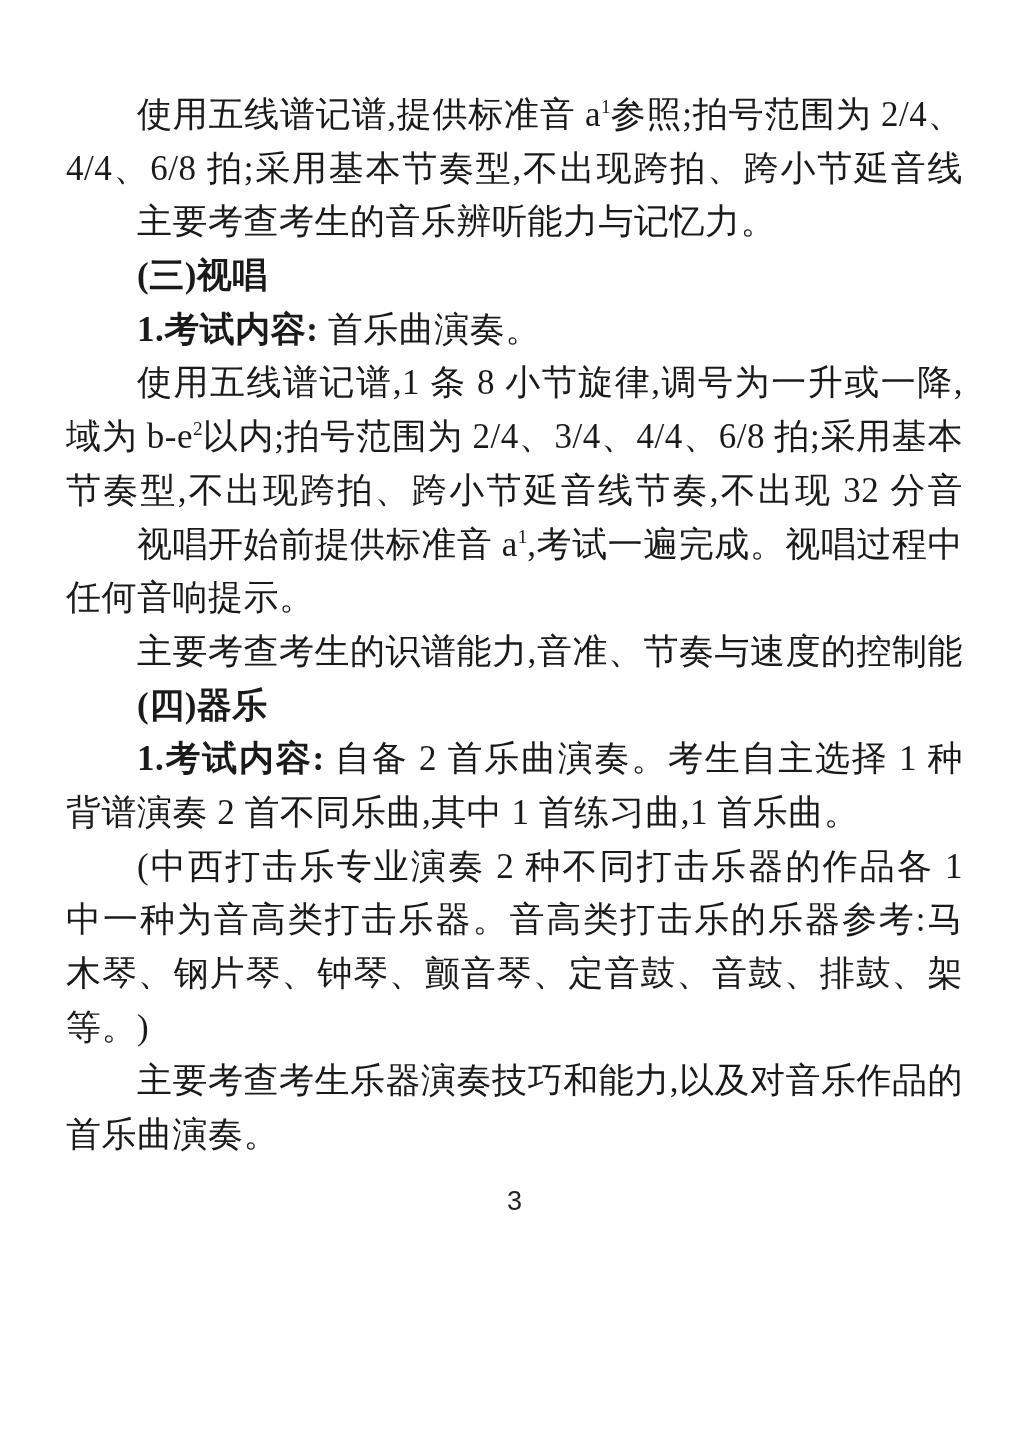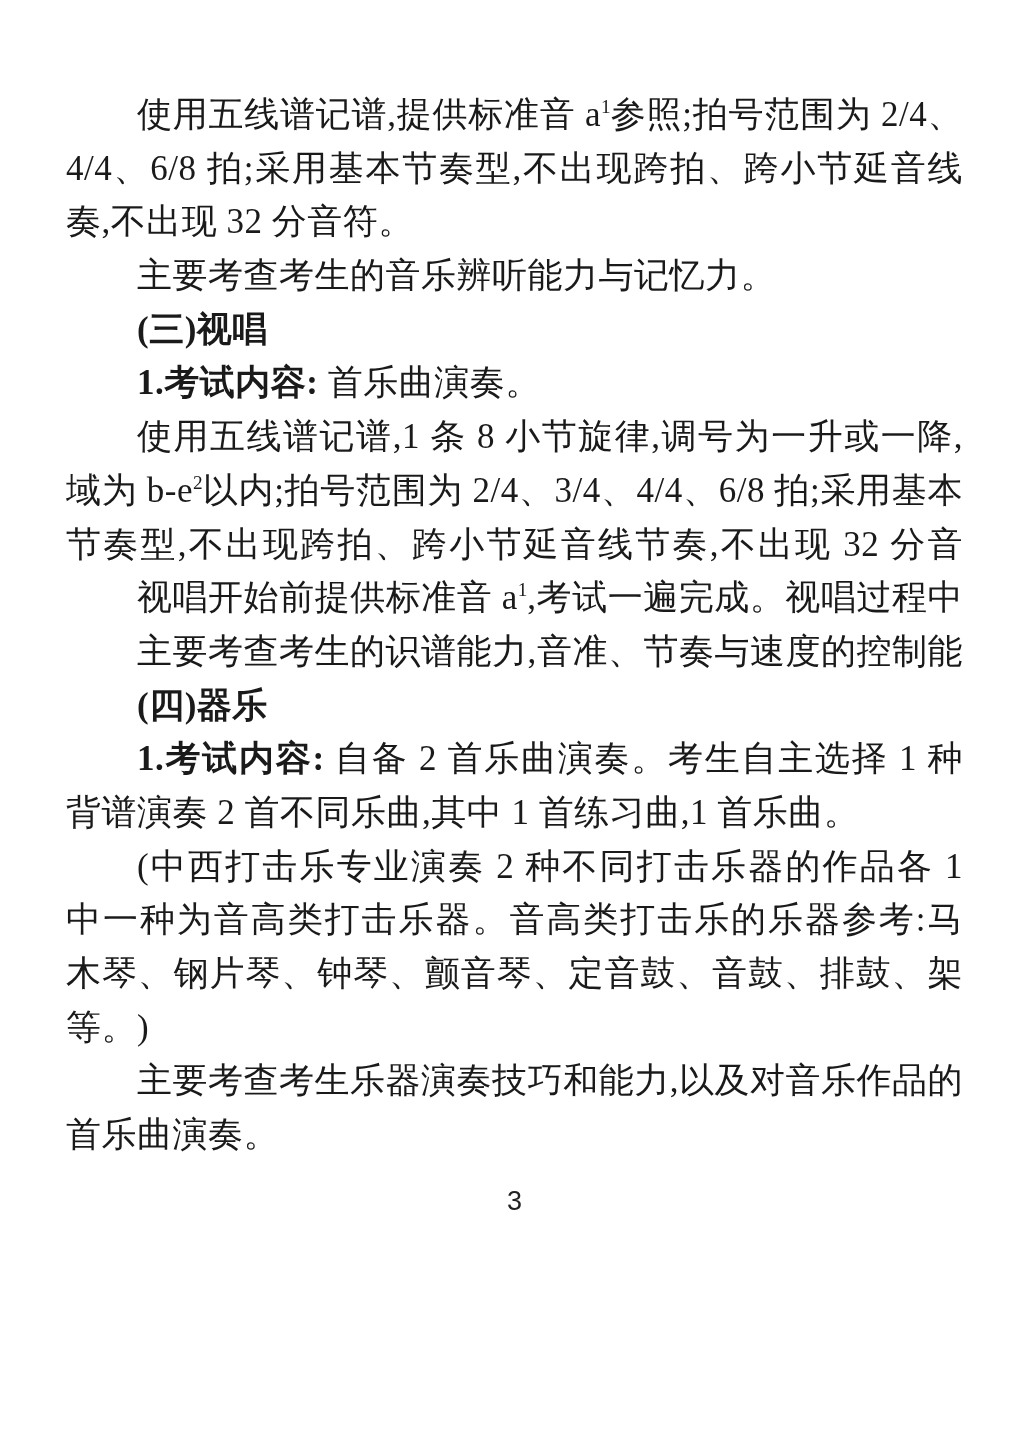--- a/index.html
+++ b/index.html
@@ -51,37 +51,37 @@
 </style>
 </head>
 <body>
 
 <div class="page">
 
   <div class="line fill ind"><span>使用五线谱记谱,提供标准音 a</span><sup class="sp">1</sup><span>参照;拍号范围为 2/4、3/4、</span></div>
 
   <div class="line fill">4/4、6/8 拍;采用基本节奏型,不出现跨拍、跨小节延音线节</div>
 
-  <div class="line">奏,不出现 32 分音符。</div>
 
   <div class="line ind">主要考查考生的音乐辨听能力与记忆力。</div>
 
 
   <div class="line ind heading">(三)视唱</div>
 
   <div class="line ind"><b>1.考试内容:</b><span> 首乐曲演奏。</span></div>
 
   <div class="line fill ind">使用五线谱记谱,1 条 8 小节旋律,调号为一升或一降,音</div>
 
   <div class="line fill"><span>域为 b-e</span><sup class="sp">2</sup><span>以内;拍号范围为 2/4、3/4、4/4、6/8 拍;采用基本</span></div>
 
   <div class="line fill">节奏型,不出现跨拍、跨小节延音线节奏,不出现 32 分音符。</div>
 
   <div class="line fill ind"><span>视唱开始前提供标准音 a</span><sup class="sp">1</sup><span>,考试一遍完成。视唱过程中无</span></div>
 
+  <div class="line">任何音响提示。</div>
 
   <div class="line fill ind">主要考查考生的识谱能力,音准、节奏与速度的控制能力,</div>
 
 
 
   <div class="line ind heading">(四)器乐</div>
 
   <div class="line fill ind"><b>1.考试内容:</b><span> 自备 2 首乐曲演奏。考生自主选择 1 种乐器</span></div>
 
   <div class="line">背谱演奏 2 首不同乐曲,其中 1 首练习曲,1 首乐曲。</div>

